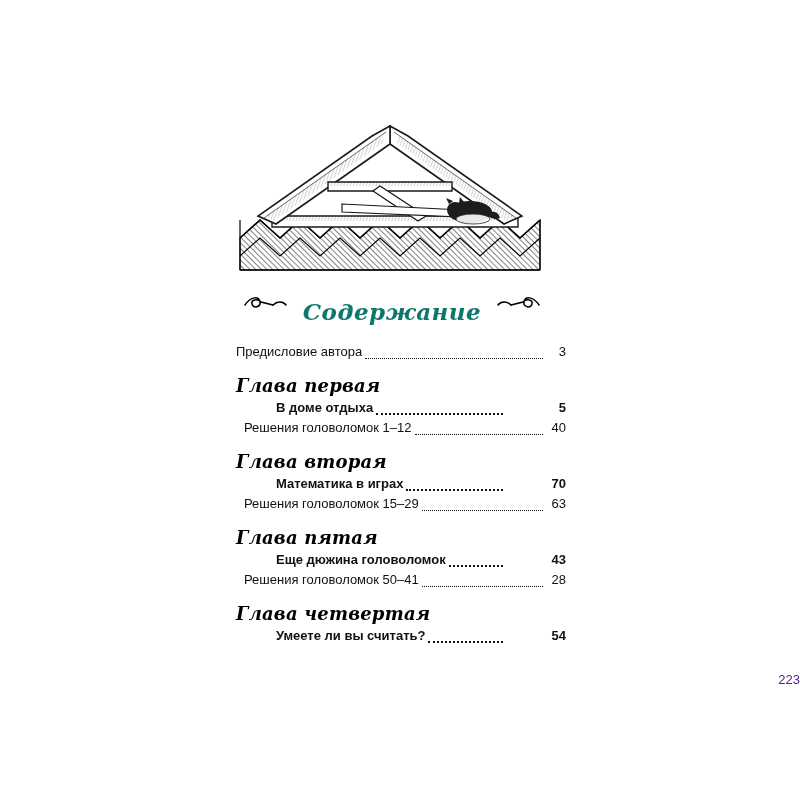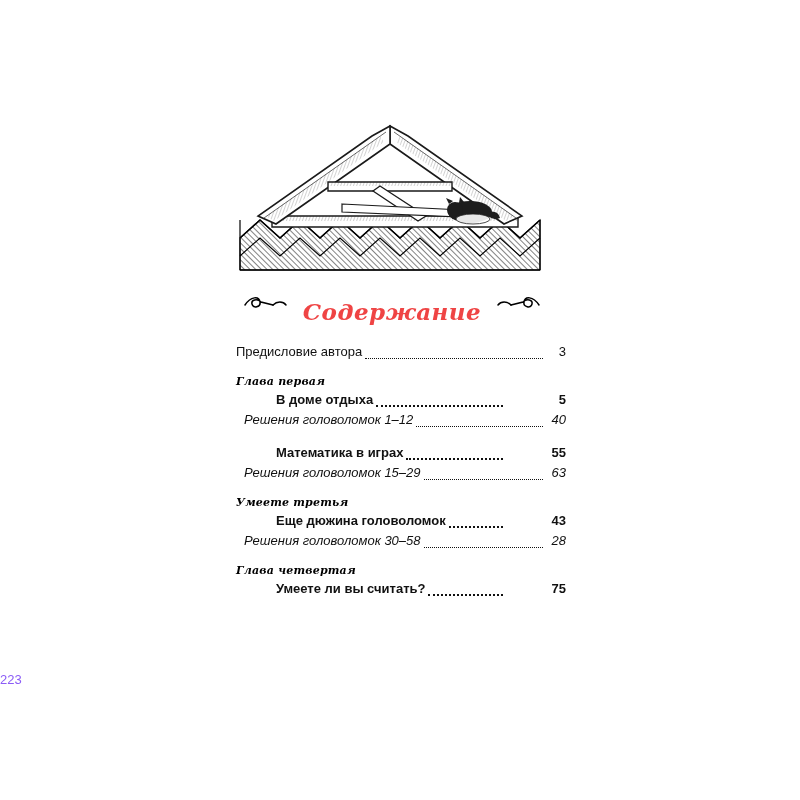--- a/index.html
+++ b/index.html
@@ -53,40 +53,40 @@
     height: 22px;
     flex: 0 0 auto;
   }
   .flourish svg { display: block; }
   .heading-title {
     font-family: "DejaVu Serif", serif;
     font-size: 23px;
     font-style: italic;
     font-weight: 700;
     letter-spacing: 0.5px;
-    color: #ef4444;
+    color: #0f766e;
     white-space: nowrap;
     margin-top: 12px;
   }
 
   
   .toc {
     position: absolute;
     left: 236px;
     top: 342px;
     width: 330px;
   }
   .toc-group {
     margin-bottom: 13px;
   }
   .chapter-label {
     font-family: "DejaVu Serif", serif;
     font-style: italic;
     font-weight: 700;
-    font-size: 11px;
+    font-size: 18px;
     color: #000000;
     margin-bottom: 2px;
     letter-spacing: 0.2px;
   }
   .entry {
     display: flex;
     align-items: flex-end;
     font-size: 13px;
     line-height: 20px;
     color: #111111;
@@ -113,34 +113,33 @@
   .entry.bold .epage {
     font-weight: 700;
     padding-left: 40px;
   }
   .entry.bold .leader {
     border-bottom: 2px dotted #111111;
   }
   .entry.sub {
     padding-left: 8px;
     font-weight: 400;
-    font-style: italic;
   }
   .entry.plain {
     margin-bottom: 3px;
   }
 
   .folio {
     position: absolute;
     left: 0;
     top: 672px;
     width: 800px;
-    text-align: left;
+    text-align: right;
     font-size: 13px;
-    color: #8b5cf6;
+    color: #4c1d95;
   }
 </style>
 </head>
 <body>
 
 <div class="page">
 
   <div class="illustration">
     <svg viewBox="0 0 320 155" xmlns="http://www.w3.org/2000/svg">
       <defs>
@@ -236,49 +235,50 @@
           <span class="leader"></span>
           <span class="epage">5</span>
         </div>
         <div class="entry sub">
           <span class="etitle">Решения головоломок 1–12</span>
           <span class="leader"></span>
           <span class="epage">40</span>
         </div>
       </div>
       <div class="toc-group">
+        <div class="chapter-label">Глава вторая</div>
         <div class="entry bold">
           <span class="etitle">Математика в играх</span>
           <span class="leader"></span>
-          <span class="epage">55</span>
+          <span class="epage">70</span>
         </div>
         <div class="entry sub">
           <span class="etitle">Решения головоломок 15–29</span>
           <span class="leader"></span>
           <span class="epage">63</span>
         </div>
       </div>
       <div class="toc-group">
-        <div class="chapter-label">Умеете третья</div>
+        <div class="chapter-label">Глава пятая</div>
         <div class="entry bold">
           <span class="etitle">Еще дюжина головоломок</span>
           <span class="leader"></span>
           <span class="epage">43</span>
         </div>
         <div class="entry sub">
-          <span class="etitle">Решения головоломок 30–58</span>
+          <span class="etitle">Решения головоломок 50–41</span>
           <span class="leader"></span>
           <span class="epage">28</span>
         </div>
       </div>
       <div class="toc-group">
         <div class="chapter-label">Глава четвертая</div>
         <div class="entry bold">
           <span class="etitle">Умеете ли вы считать?</span>
           <span class="leader"></span>
-          <span class="epage">75</span>
+          <span class="epage">54</span>
         </div>
       </div>
     </div>
 
   <div class="folio">223</div>
 
 </div>
 
 </body></html>

